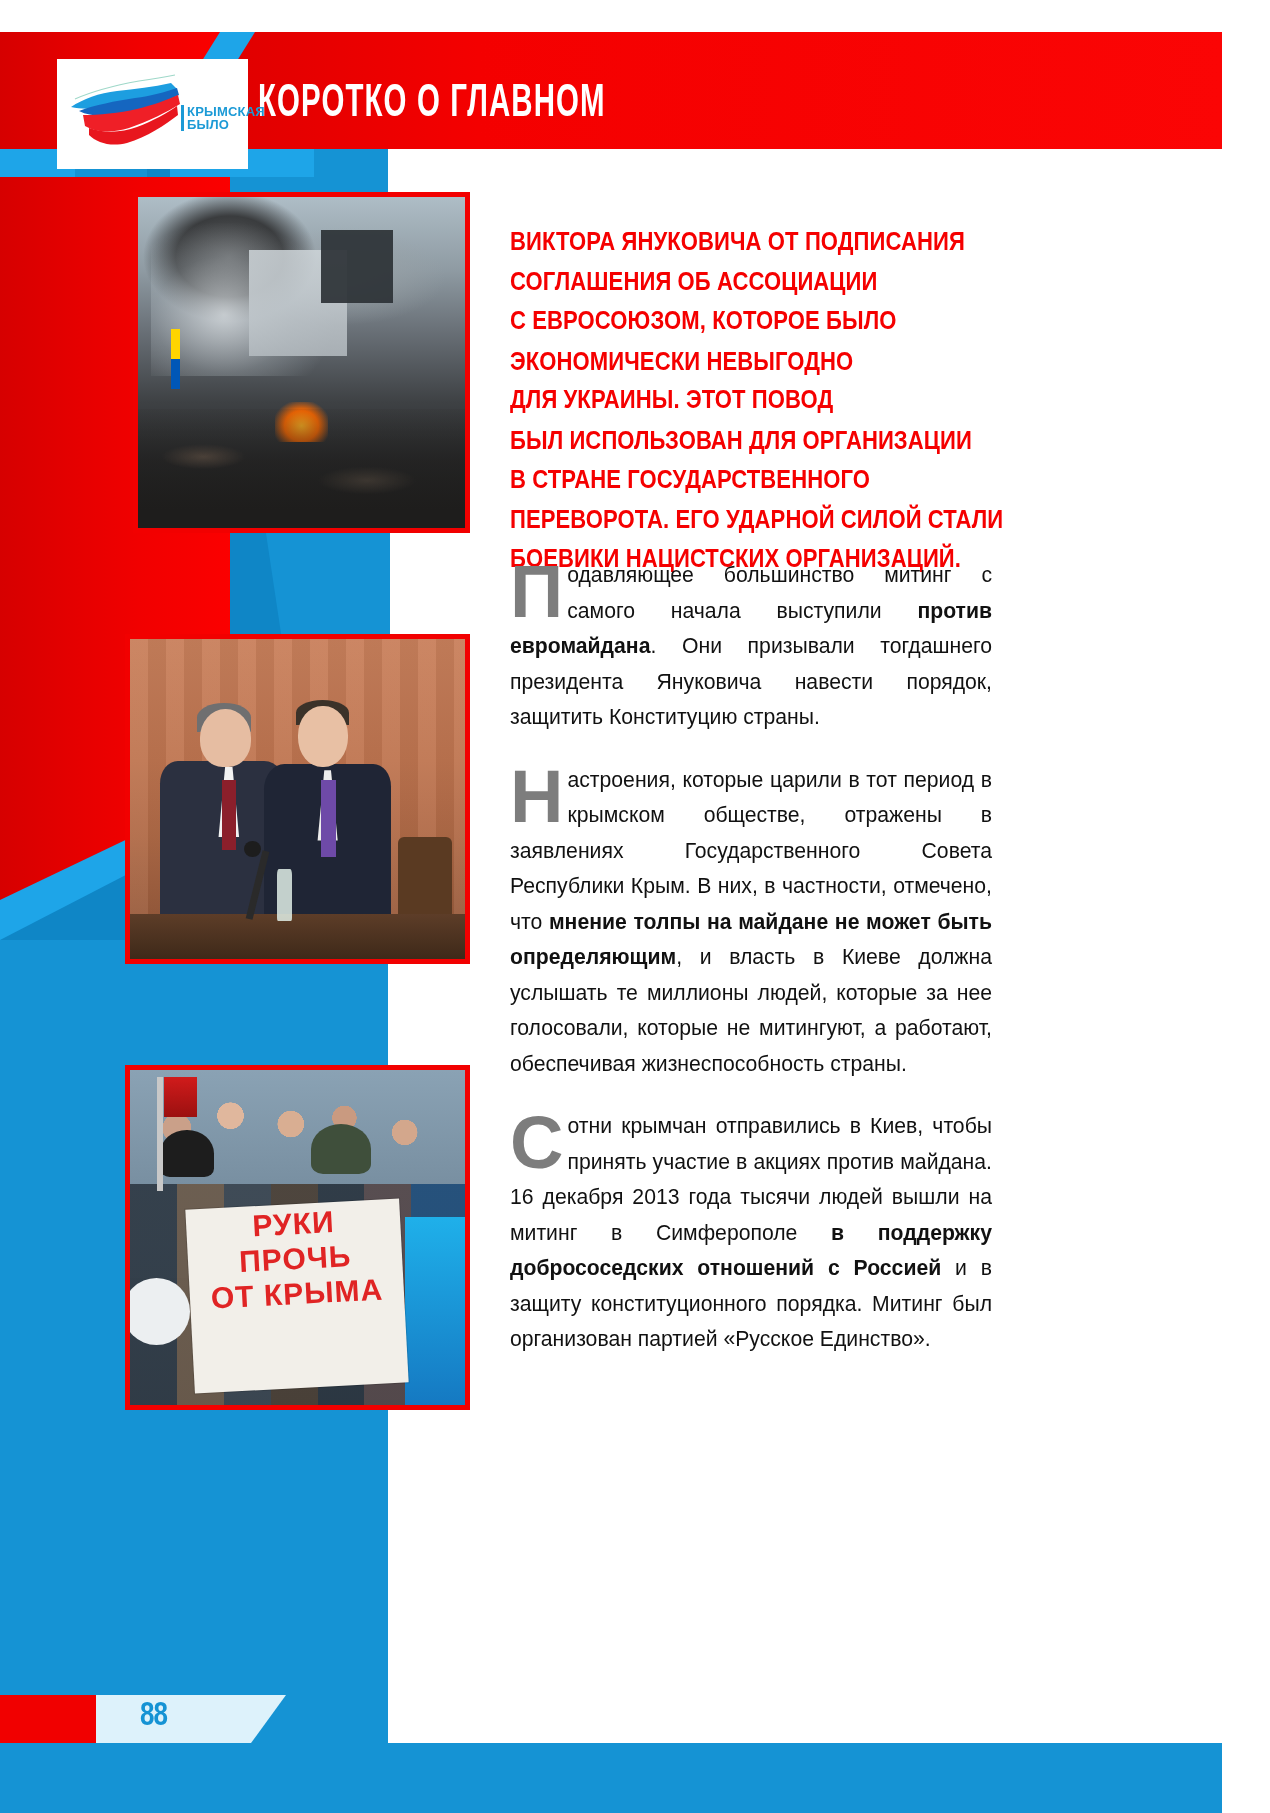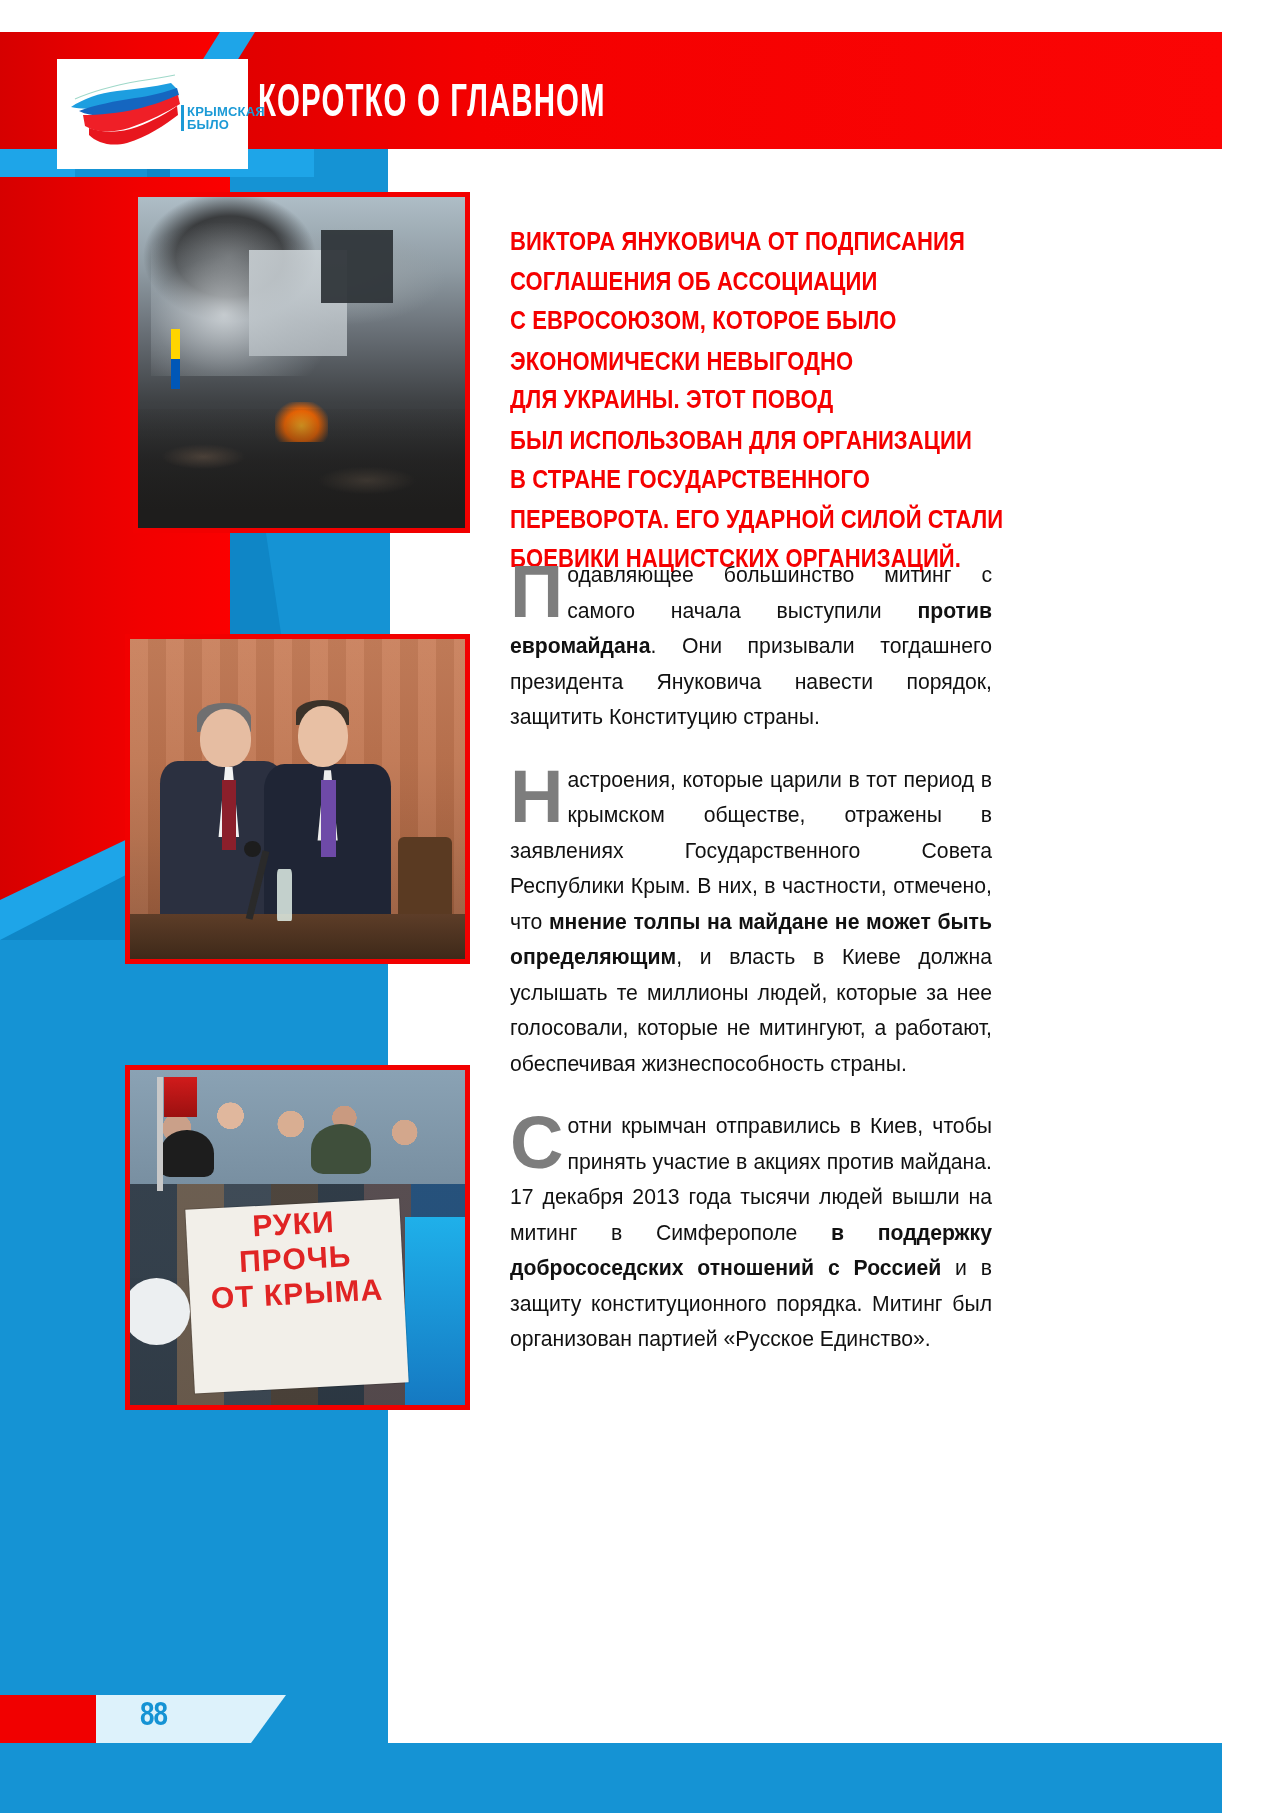--- a/index.html
+++ b/index.html
@@ -406,21 +406,21 @@
         <div>БЫЛ ИСПОЛЬЗОВАН ДЛЯ ОРГАНИЗАЦИИ</div>
         <div>В СТРАНЕ ГОСУДАРСТВЕННОГО</div>
         <div>ПЕРЕВОРОТА.  ЕГО УДАРНОЙ СИЛОЙ СТАЛИ</div>
         <div>БОЕВИКИ НАЦИСТСКИХ ОРГАНИЗАЦИЙ.</div>
       </div>
   </div>
 
   <div class="body-col" id="body-col">
       <p class="para"><span class="dropcap">П</span><span>одавляющее большинство митинг с самого начала выступили </span><b>против евромайдана</b><span>. Они призывали тогдашнего президента Януковича навести порядок, защитить Конституцию страны.</span></p>
       <p class="para"><span class="dropcap">Н</span><span>астроения, которые царили в тот период в крымском обществе, отражены в заявлениях Государственного Совета Республики Крым. В них, в частности, отмечено, что </span><b>мнение толпы на майдане не может быть определяющим</b><span>, и власть в Киеве должна услышать те миллионы людей, которые за нее голосовали, которые не митингуют, а работают, обеспечивая жизнеспособность страны.</span></p>
-      <p class="para"><span class="dropcap">С</span><span>отни крымчан отправились в Киев, чтобы принять участие в акциях против майдана. 17 декабря 2013 года тысячи людей вышли на митинг в Симферополе </span><b>в поддержку добрососедских отношений с Россией</b><span> и в защиту конституционного порядка. Митинг был организован партией «Русское Единство».</span></p>
+      <p class="para"><span class="dropcap">С</span><span>отни крымчан отправились в Киев, чтобы принять участие в акциях против майдана. 16 декабря 2013 года тысячи людей вышли на митинг в Симферополе </span><b>в поддержку добрососедских отношений с Россией</b><span> и в защиту конституционного порядка. Митинг был организован партией «Русское Единство».</span></p>
     </div>
 
   <div class="footer-left-blue"></div>
   <div class="footer-red-chip"></div>
   <div class="footer-pagebanner"></div>
   <div class="page-number">88</div>
 
   <div class="outer-white-top"></div>
   <div class="outer-white-right"></div>
 </div>

